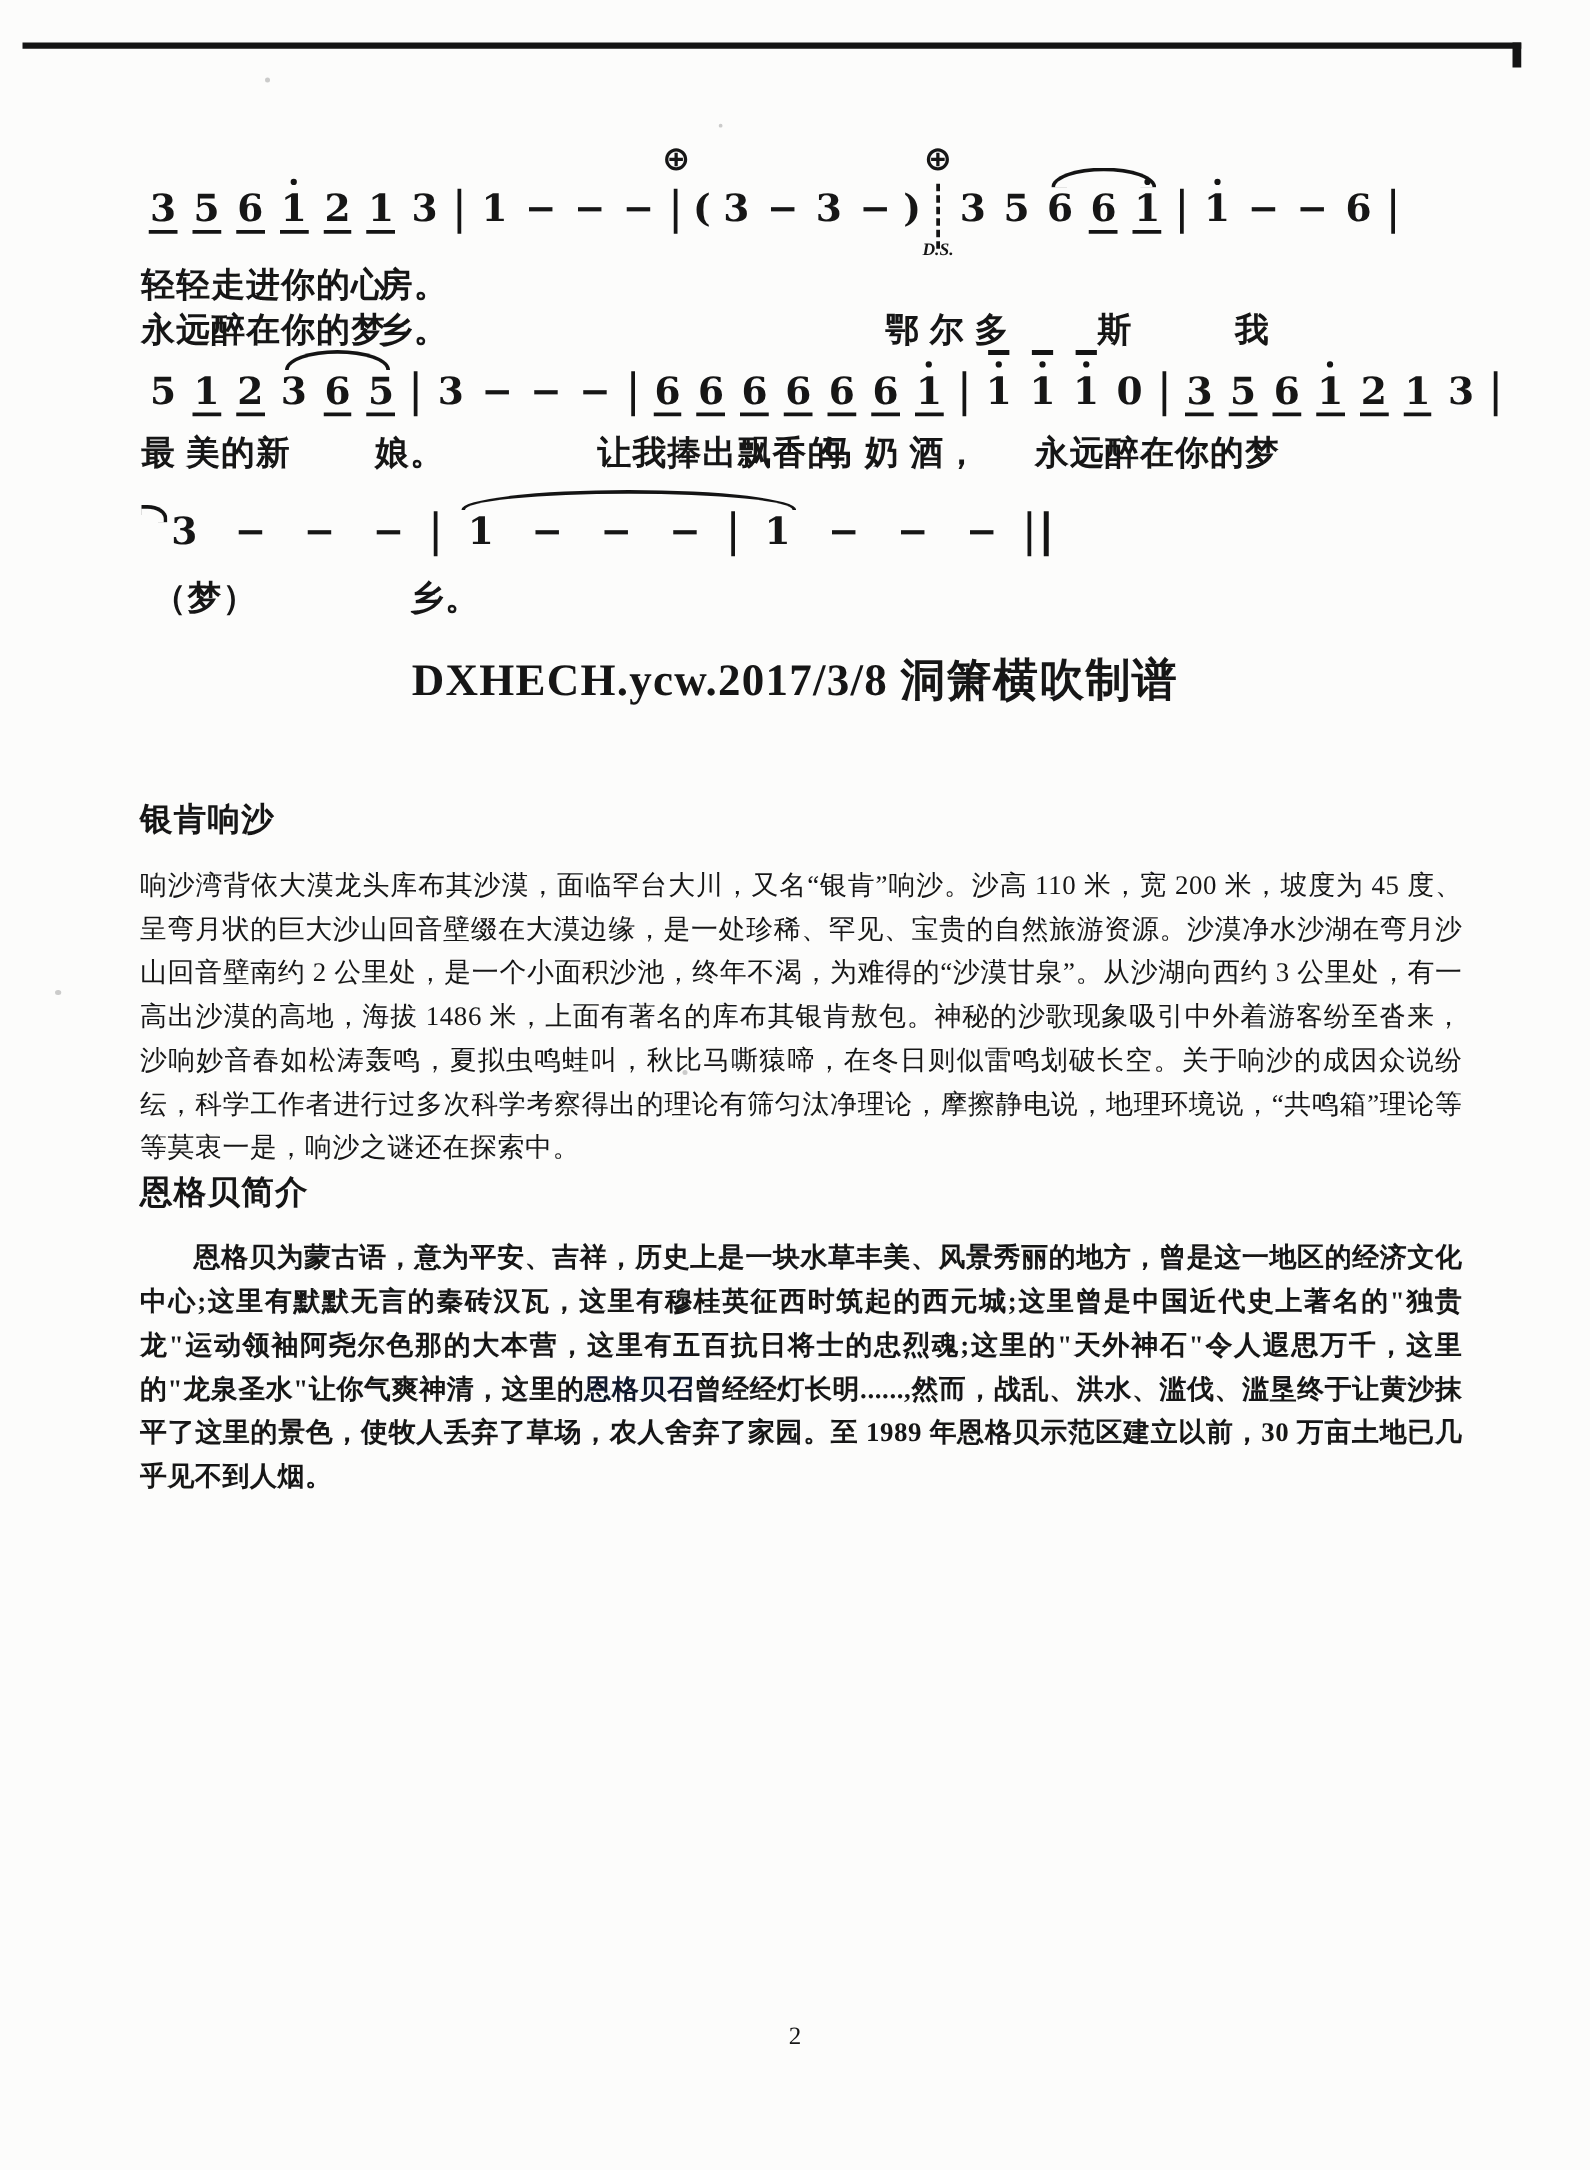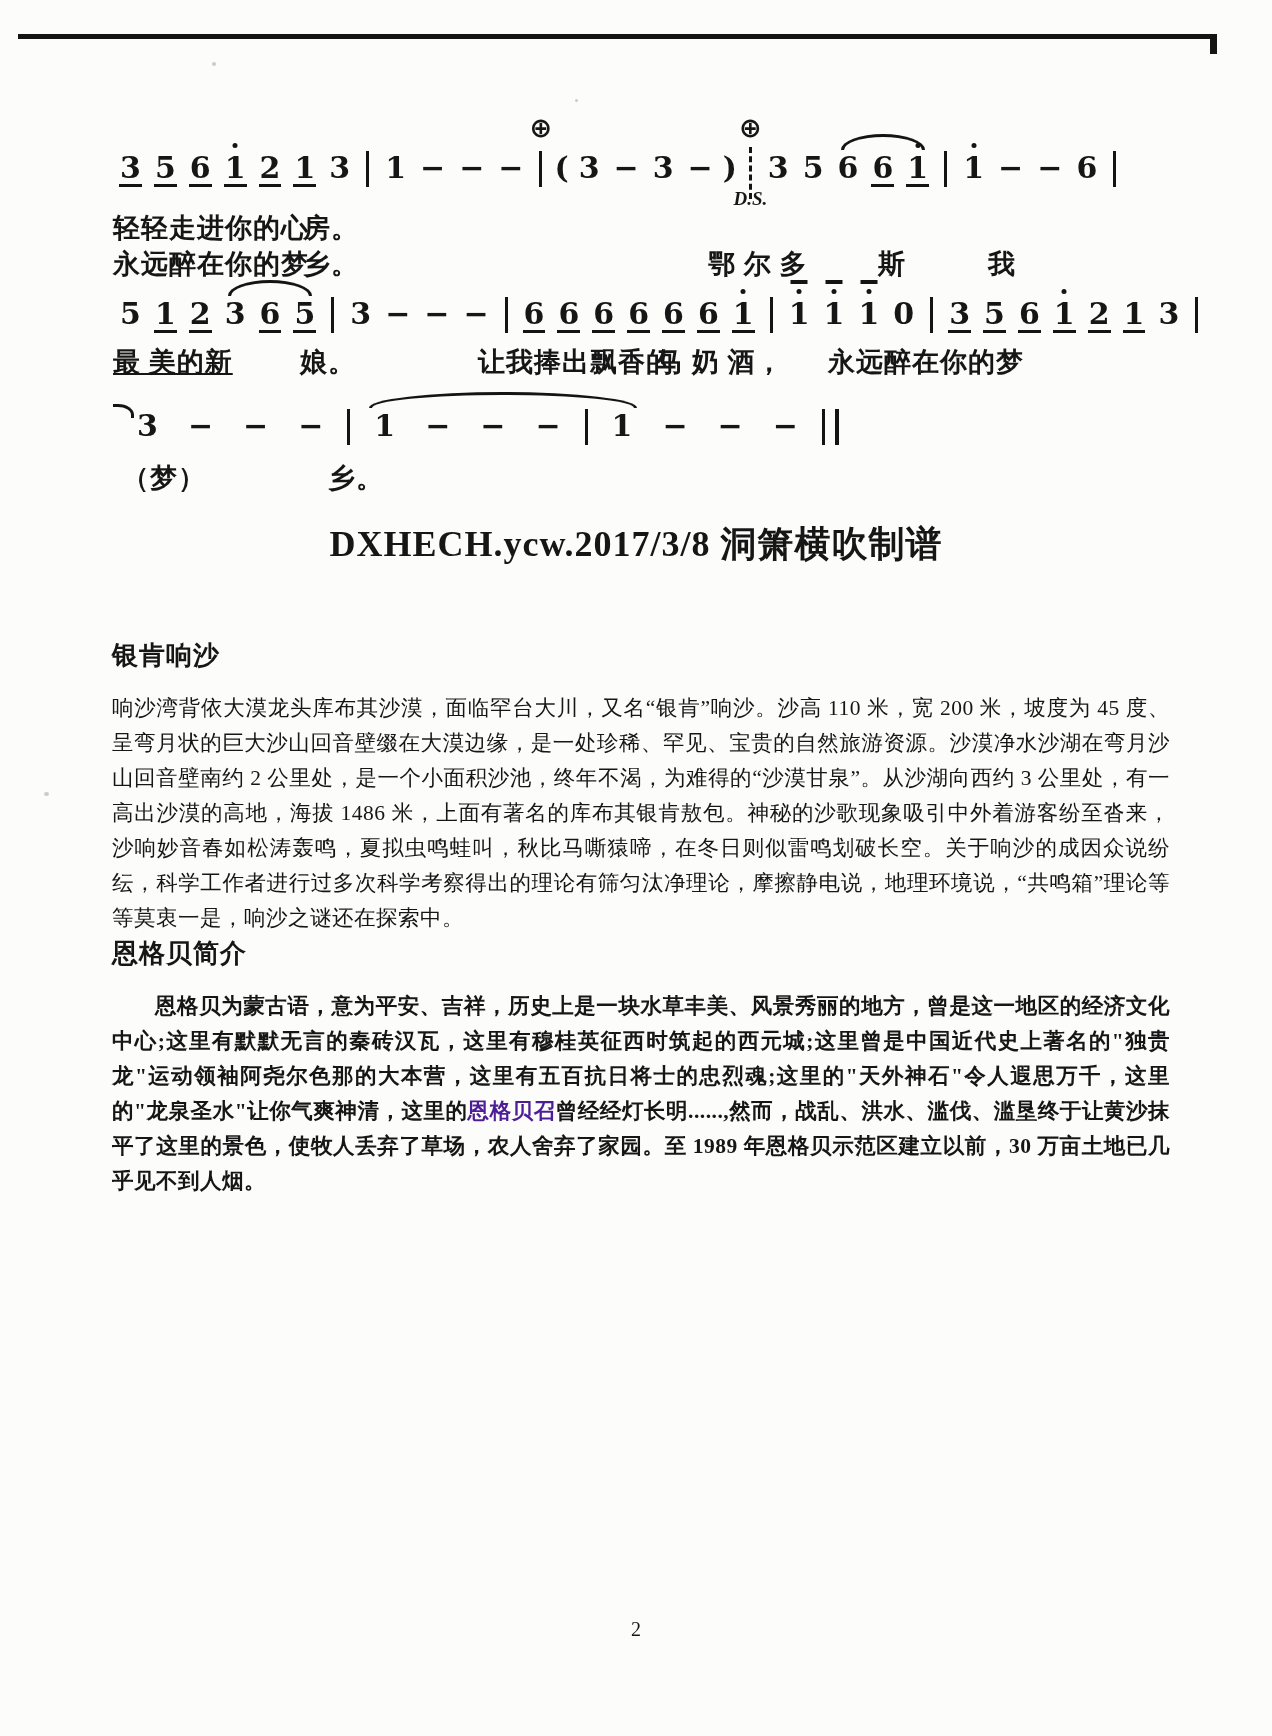--- a/index.html
+++ b/index.html
@@ -20,41 +20,41 @@
   .note.u::after{content:'';position:absolute;left:6px;right:6px;bottom:-1px;border-bottom:3px solid #141414;}
   .octdot{position:absolute;top:-7px;left:50%;transform:translateX(-50%);width:5px;height:5px;
           background:#141414;border-radius:50%;}
   .macron{position:absolute;top:-16px;left:50%;transform:translateX(-50%);width:17px;height:3.5px;background:#141414;}
   .barwrap{position:relative;display:inline-flex;align-items:center;height:38px;margin:0 9px;}
   .bar{display:inline-block;width:3px;height:36px;background:#141414;}
   .bar.dashed{width:0;height:52px;background:none;border-left:3px dashed #141414;margin-top:8px;}
   .bar.final{width:10px;background:none;border-left:3px solid #141414;border-right:4px solid #141414;height:36px;}
   .coda{position:absolute;top:-36px;left:50%;transform:translateX(-50%);font-size:27px;line-height:1;
         font-weight:bold;font-family:"DejaVu Sans",sans-serif;font-style:normal;}
-  .ds{position:absolute;bottom:-20px;left:50%;transform:translateX(-50%);font-size:19px;line-height:1;
+  .ds{position:absolute;bottom:-20px;left:50%;transform:translateX(-50%);font-size:14px;line-height:1;
       font-style:italic;font-weight:bold;font-family:"Liberation Serif",serif;}
   .slur{position:relative;display:inline-flex;}
   .slur::before{content:'';position:absolute;top:-16px;left:10px;right:10px;height:13px;
         border:3px solid #141414;border-bottom:none;border-radius:50% 50% 0 0 / 100% 100% 0 0;}
   .tieend{display:inline-block;width:18px;height:11px;border-top:3px solid #141414;
         border-right:3px solid #141414;border-top-right-radius:16px 11px;margin:-4px -12px 0 0;}
   .lyr{position:absolute;font-weight:bold;font-size:27px;white-space:pre;letter-spacing:1px;}
   .credit{position:absolute;top:520px;left:0;width:100%;text-align:center;
           font-size:36px;font-weight:bold;letter-spacing:1px;}
 
   
   .textblock{position:absolute;left:112px;top:638px;width:1058px;}
   .heading{font-size:26px;font-weight:bold;margin:0 0 18px 0;letter-spacing:1px;}
   .heading+.para{margin-top:0;}
   .para{font-size:21.5px;line-height:35px;text-align:justify;margin:0;letter-spacing:.5px;}
   .para.indent{text-indent:2em;}
   .para.bold{font-weight:bold;}
   .heading.h2{}
   .para+.para{margin-top:16px;}
-  .red{color:#4c1d95;font-weight:bold;}
+  .red{color:#0f172a;font-weight:bold;}
   .pagenum{position:absolute;top:1618px;left:0;width:100%;text-align:center;font-size:20px;}
 </style>
 </head>
 <body>
 
 <div class="page">
   <div class="topline"></div>
   <div class="speck" style="left:212px;top:62px;width:4px;height:4px;"></div>
   <div class="speck" style="left:575px;top:99px;width:3px;height:3px;"></div>
   <div class="speck" style="left:44px;top:792px;width:5px;height:4px;"></div>
@@ -182,21 +182,21 @@
           <i class="bar final"></i>
         </span>
       </div>
       <span class="lyr" style="top: 210px; left: 113px;">轻轻走进你的心</span>
       <span class="lyr" style="top: 210px; left: 303px;">房。</span>
       <span class="lyr" style="top: 246px; left: 113px;">永远醉在你的梦</span>
       <span class="lyr" style="top: 246px; left: 303px;">乡。</span>
       <span class="lyr" style="top: 246px; left: 708px;">鄂 尔 多</span>
       <span class="lyr" style="top: 246px; left: 878px;">斯</span>
       <span class="lyr" style="top: 246px; left: 988px;">我</span>
-      <span class="lyr" style="top: 344px; left: 113px; text-decoration: underline;">最 美的新</span>
+      <span class="lyr" style="top: 344px; left: 113px;">最 美的新</span>
       <span class="lyr" style="top: 344px; left: 300px;">娘。</span>
       <span class="lyr" style="top: 344px; left: 478px;">让我捧出飘香的</span>
       <span class="lyr" style="top: 344px; left: 656px;">马 奶 酒，</span>
       <span class="lyr" style="top: 344px; left: 828px;">永远醉在你的梦</span>
       <span class="lyr" style="top: 460px; left: 122px;">（梦）</span>
       <span class="lyr" style="top: 460px; left: 328px;">乡。</span>
     </div>
 
   <div class="credit">DXHECH.ycw.2017/3/8 洞箫横吹制谱</div>
 

